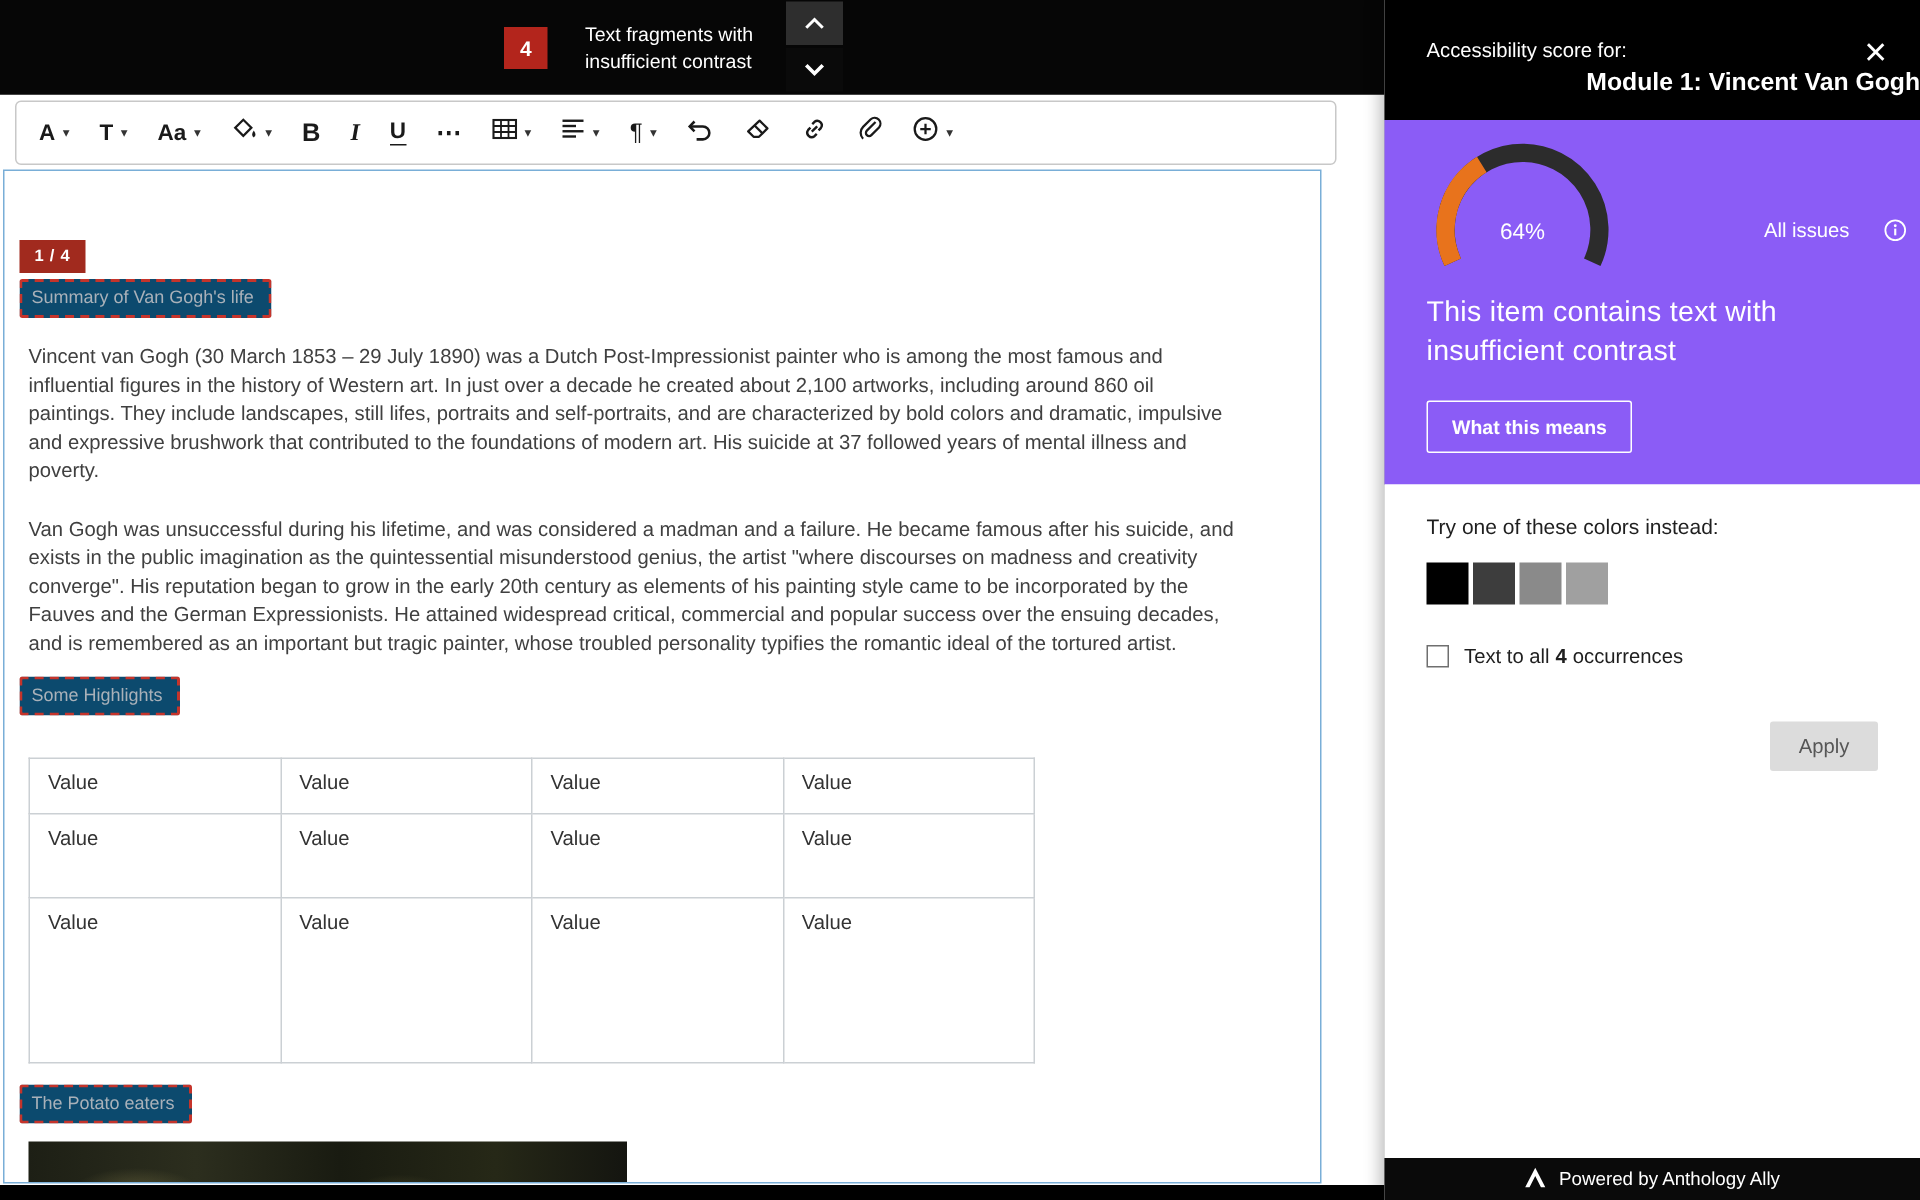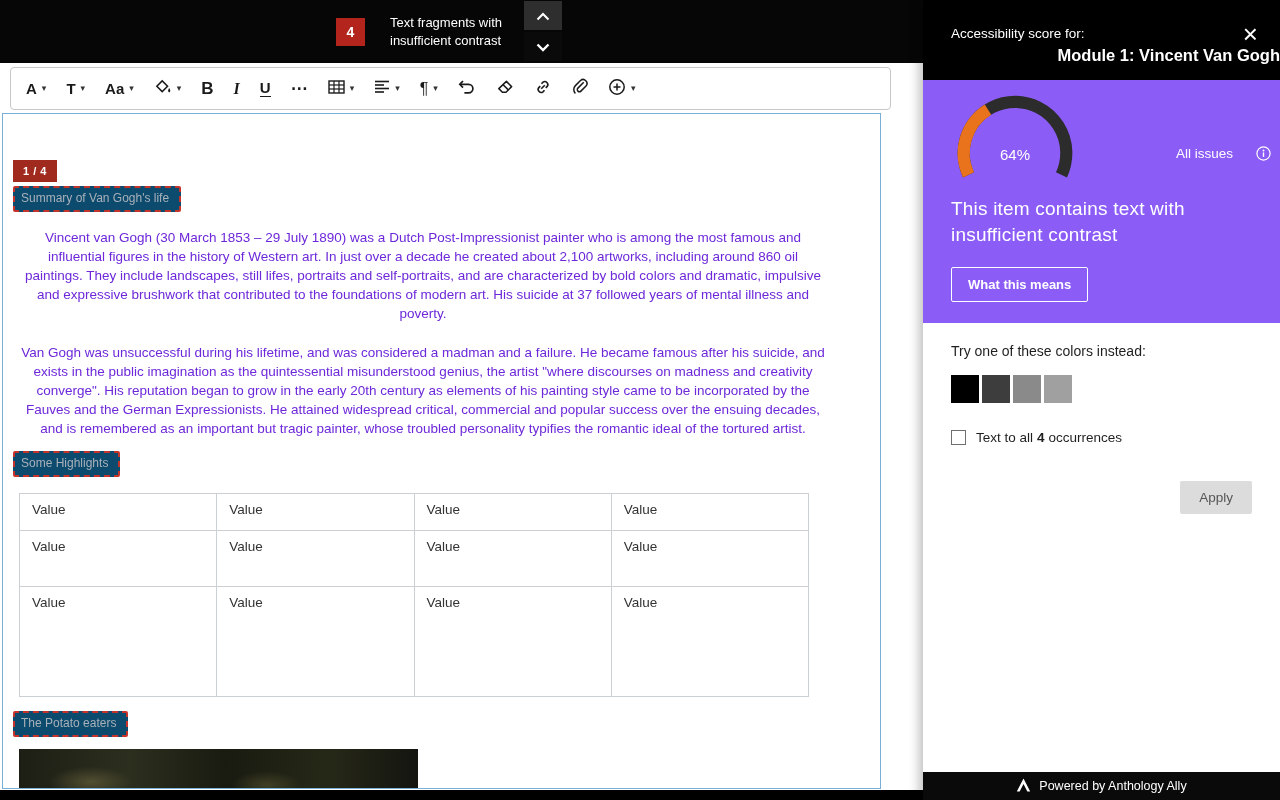--- a/index.html
+++ b/index.html
@@ -56,25 +56,25 @@
     font-size: 11px; font-weight: 700; letter-spacing: .5px; padding: 5px 10px;
   }
   .lowc-row { margin-top: 4px; margin-left: -6px; }
   .lowc-row.mt-lg { margin-top: 13px; }
   .lowc-row.mt-md { margin-top: 14px; }
   .lowc-head {
     display: inline-block; border: 2px dashed #c5342b; border-radius: 2px;
     padding: 3px 10px 5px 6px; color: #a9b1b9; font-size: 12px; cursor: pointer; background: #0c4a6e;
   }
   .body-para {
-    width: 808px; margin: 16px 0 0 0; font-size: 13.5px; line-height: 19px; color: #6d28d9; text-align: center;
+    width: 808px; margin: 16px 0 0 0; font-size: 13.5px; line-height: 19px; color: #404040;
   }
   .body-para.second { margin-top: 20px; }
   .content-table {
-    margin-top: 16px; width: 790px; border-collapse: collapse; table-layout: fixed;
+    margin-top: 28px; width: 671px; border-collapse: collapse; table-layout: fixed;
   }
   .content-table td {
     border: 1px solid #cbd0d4; vertical-align: top; padding: 8px 12px;
     font-size: 13.5px; color: #333; cursor: text;
   }
   .content-table tr.r1 { height: 37px; }
   .content-table tr.r2 { height: 56px; }
   .content-table tr.r3 { height: 110px; }
   .potato-image {
     margin-top: 12px; width: 399px; height: 60px; cursor: pointer;

